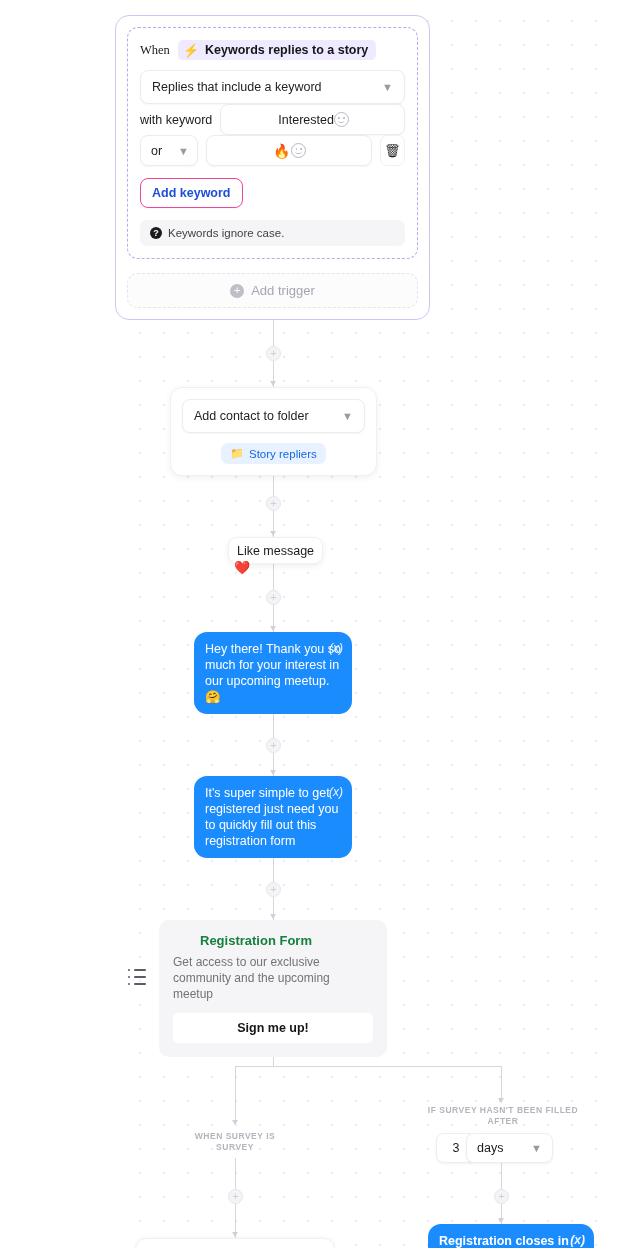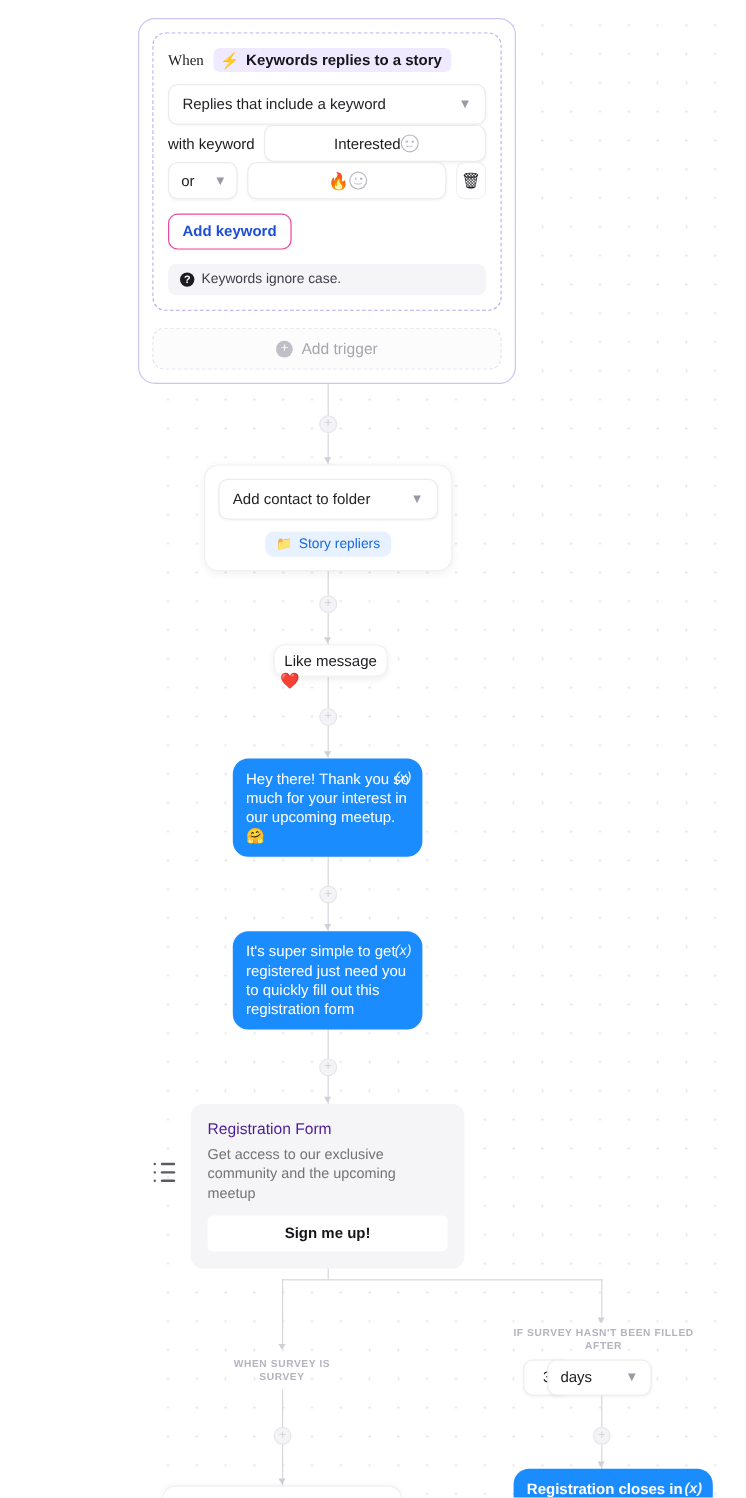--- a/index.html
+++ b/index.html
@@ -226,21 +226,21 @@
   }
 
   
   #form-card {
     position: absolute; left: 159px; top: 920px;
     width: 228px;
     background: #f5f5f7;
     border-radius: 10px;
     padding: 13px 14px 14px 14px;
   }
-  #form-title { font-size: 13px; font-weight: normal; color: #4c1d95; }
+  #form-title { font-size: 13px; font-weight: bold; color: #15803d; margin-left: 27px; }
   #form-desc { font-size: 12px; line-height: 16px; color: #737373; margin-top: 6px; }
   #form-btn {
     margin-top: 11px;
     background: #fff; border-radius: 5px;
     height: 30px; display: flex; align-items: center; justify-content: center;
     font-size: 12.5px; font-weight: bold; color: #17171b;
   }
   #list-icon {
     position: absolute; left: 128px; top: 968px;
     width: 18px; height: 18px;
@@ -267,21 +267,21 @@
 
   #delay-num {
     position: absolute; left: 436px; top: 1133px;
     width: 40px; height: 30px;
     background: #fff; border: 1px solid #eeeef0; border-radius: 8px;
     display: flex; align-items: center; justify-content: center;
     font-size: 12.5px; color: #1b1b1f;
     box-shadow: 0 1px 3px rgba(16,16,30,0.05);
   }
   #delay-unit {
-    position: absolute; left: 456px; top: 1133px;
+    position: absolute; left: 466px; top: 1133px;
     width: 87px; height: 30px;
     background: #fff; border: 1px solid #eeeef0; border-radius: 8px;
     display: flex; align-items: center; justify-content: space-between;
     padding: 0 10px; font-size: 12.5px; color: #1b1b1f;
     box-shadow: 0 1px 3px rgba(16,16,30,0.05);
   }
   #bottom-card {
     position: absolute; left: 135px; top: 1238px;
     width: 200px; height: 20px;
     background: #fff; border: 1px solid #f0f0f3;

